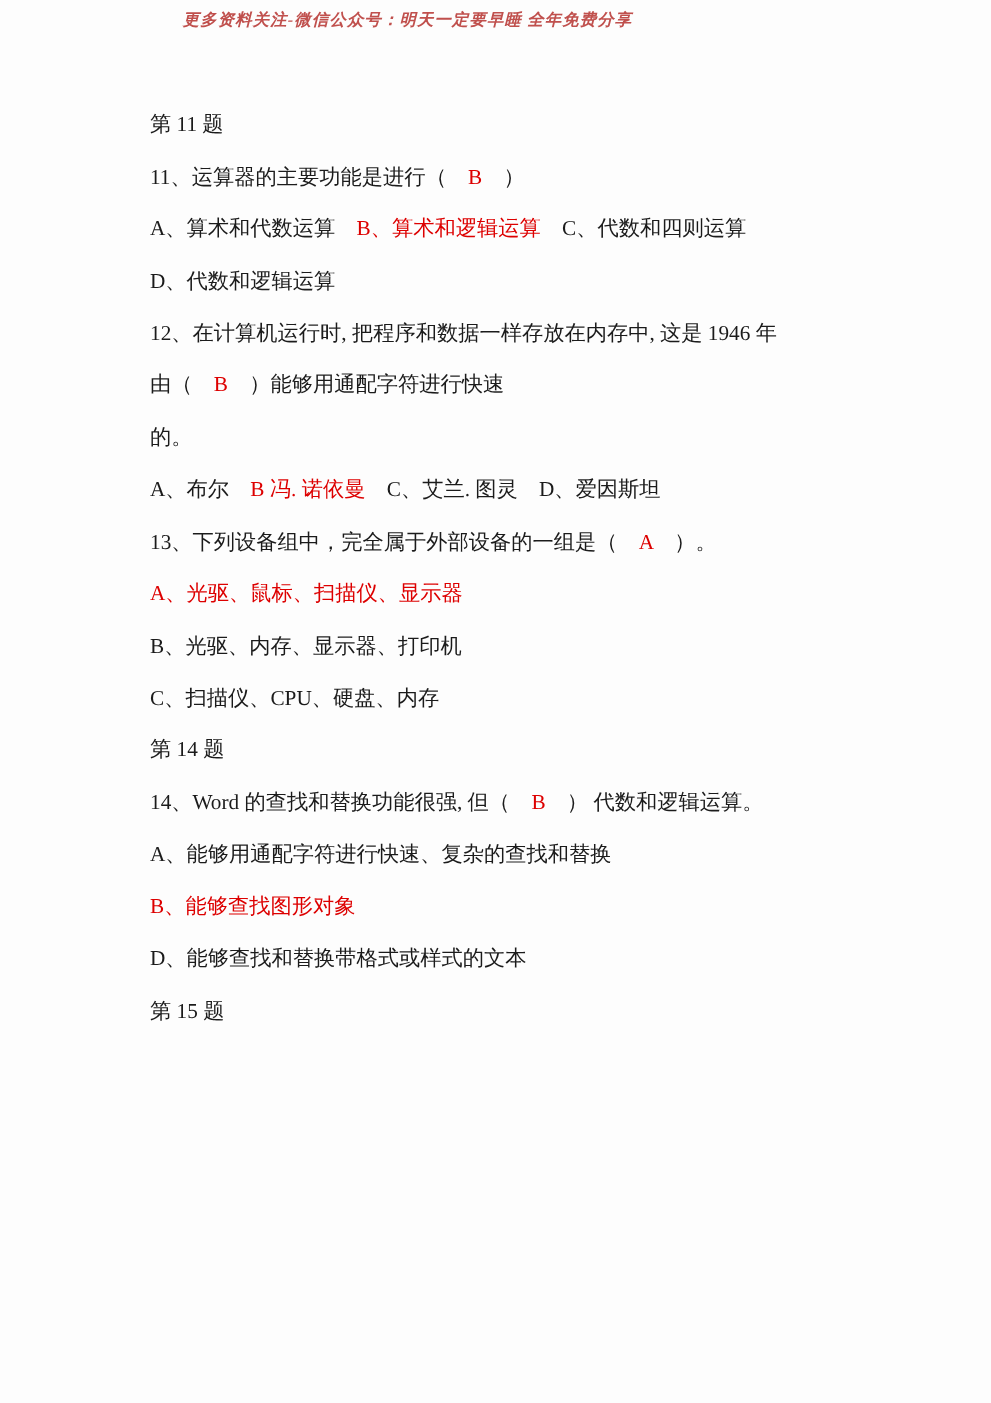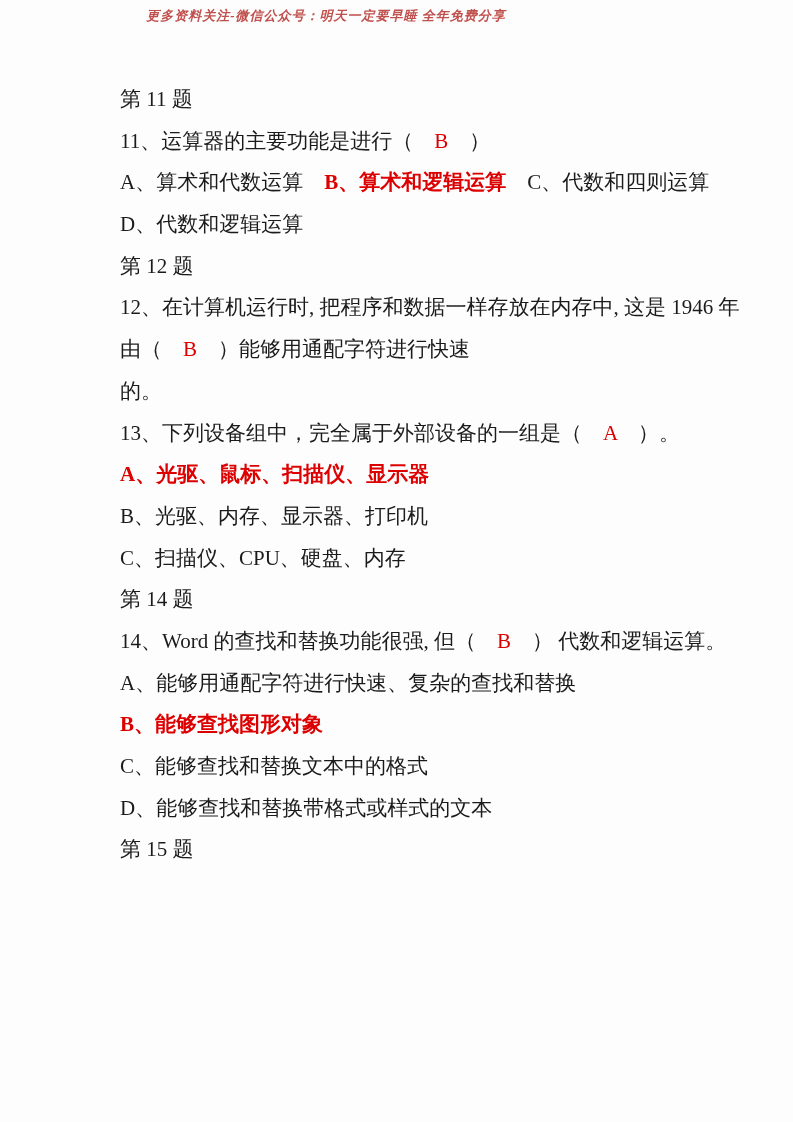--- a/index.html
+++ b/index.html
@@ -26,54 +26,53 @@
     letter-spacing: 1px;
     color: var(--header-red, #c0504d);
   }
   .document-body {
     position: absolute;
     left: 120px;
     top: 79px;
     width: 600px;
   }
   .line {
-    font-size: 21px;
+    font-size: 17px;
     line-height: 41.7px;
     height: 41.7px;
     white-space: pre;
     color: var(--text-color, #1b1b1b);
   }
   .seg-normal { color: var(--text-color, #1b1b1b); }
   .seg-red {
     color: var(--answer-red, #dd0000);
   }
   .seg-red-bold {
     color: var(--answer-red, #dd0000);
-    font-weight: bold;
+    font-weight: normal;
   }
   .question-label { color: var(--text-color, #1b1b1b); }
 </style>
 </head>
 <body>
 
 <div class="doc-header">更多资料关注-微信公众号：明天一定要早睡 全年免费分享</div>
 
 <div class="document-body">
     <div class="line question-label">第 11 题</div>
     <div class="line"><span class="seg-normal">11、运算器的主要功能是进行（　</span><span class="seg-red">B</span><span class="seg-normal">　）</span></div>
     <div class="line"><span class="seg-normal">A、算术和代数运算　</span><span class="seg-red-bold">B、算术和逻辑运算</span><span class="seg-normal">　C、代数和四则运算</span></div>
     <div class="line"><span class="seg-normal">D、代数和逻辑运算</span></div>
-    <div class="line question-label">第 12 题</div>
     <div class="line"><span class="seg-normal">12、在计算机运行时, 把程序和数据一样存放在内存中, 这是 1946 年</span></div>
     <div class="line"><span class="seg-normal">由（　</span><span class="seg-red">B</span><span class="seg-normal">　）能够用通配字符进行快速</span></div>
     <div class="line"><span class="seg-normal">的。</span></div>
+    <div class="line"><span class="seg-normal">A、布尔　</span><span class="seg-red-bold">B 冯. 诺依曼</span><span class="seg-normal">　C、艾兰. 图灵　D、爱因斯坦</span></div>
     <div class="line"><span class="seg-normal">13、下列设备组中，完全属于外部设备的一组是（　</span><span class="seg-red">A</span><span class="seg-normal">　）。</span></div>
     <div class="line"><span class="seg-red-bold">A、光驱、鼠标、扫描仪、显示器</span></div>
     <div class="line"><span class="seg-normal">B、光驱、内存、显示器、打印机</span></div>
     <div class="line"><span class="seg-normal">C、扫描仪、CPU、硬盘、内存</span></div>
     <div class="line question-label">第 14 题</div>
     <div class="line"><span class="seg-normal">14、Word 的查找和替换功能很强, 但（　</span><span class="seg-red">B</span><span class="seg-normal">　） 代数和逻辑运算。</span></div>
     <div class="line"><span class="seg-normal">A、能够用通配字符进行快速、复杂的查找和替换</span></div>
     <div class="line"><span class="seg-red-bold">B、能够查找图形对象</span></div>
-    <div class="line"><span class="seg-normal">C、能够查找和替换文本中的格式</span></div>
     <div class="line"><span class="seg-normal">D、能够查找和替换带格式或样式的文本</span></div>
     <div class="line question-label">第 15 题</div>
   </div>
 
 </body></html>

